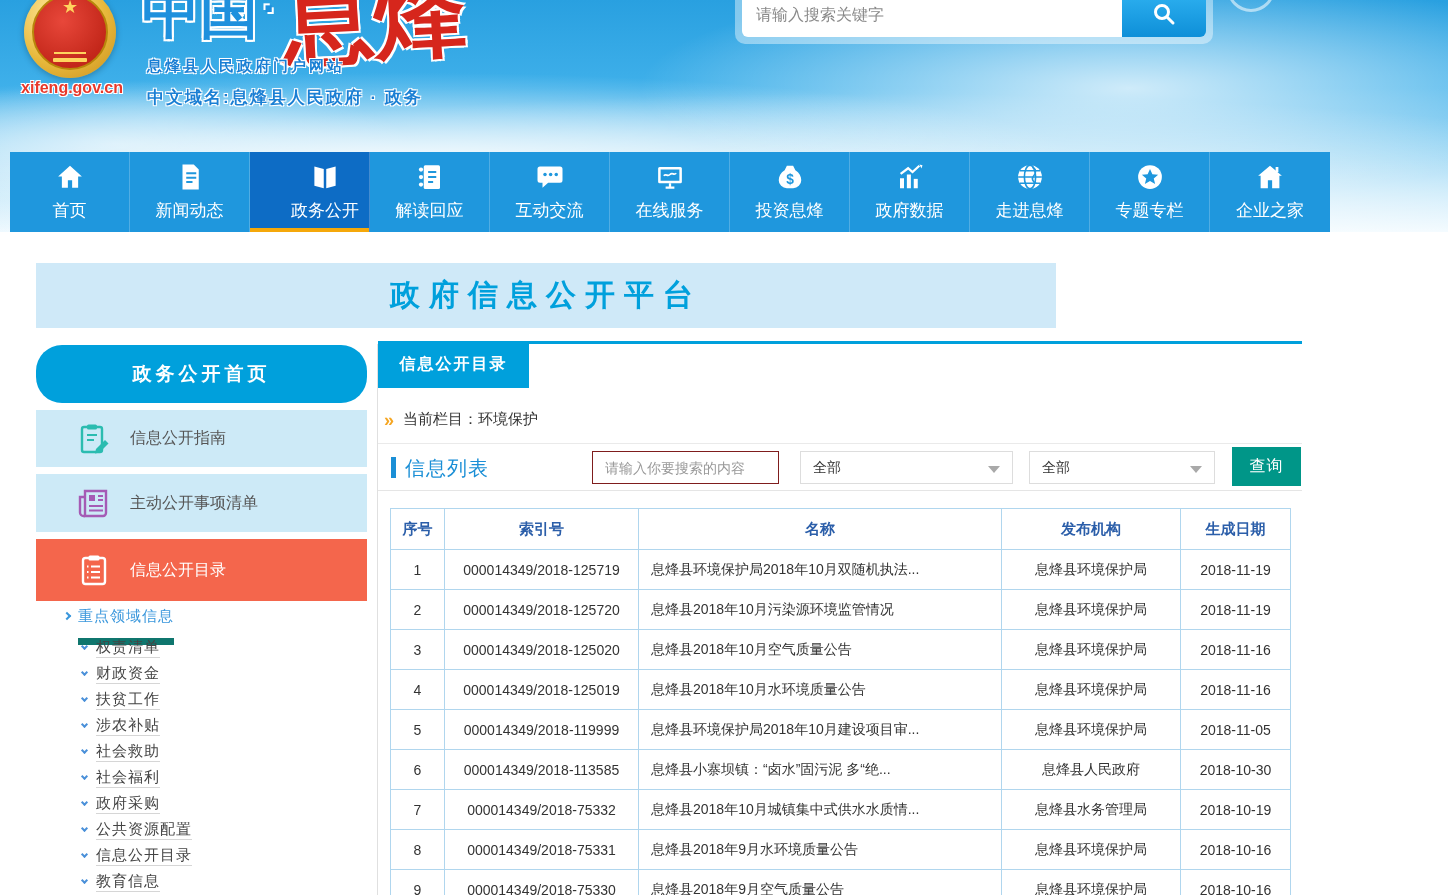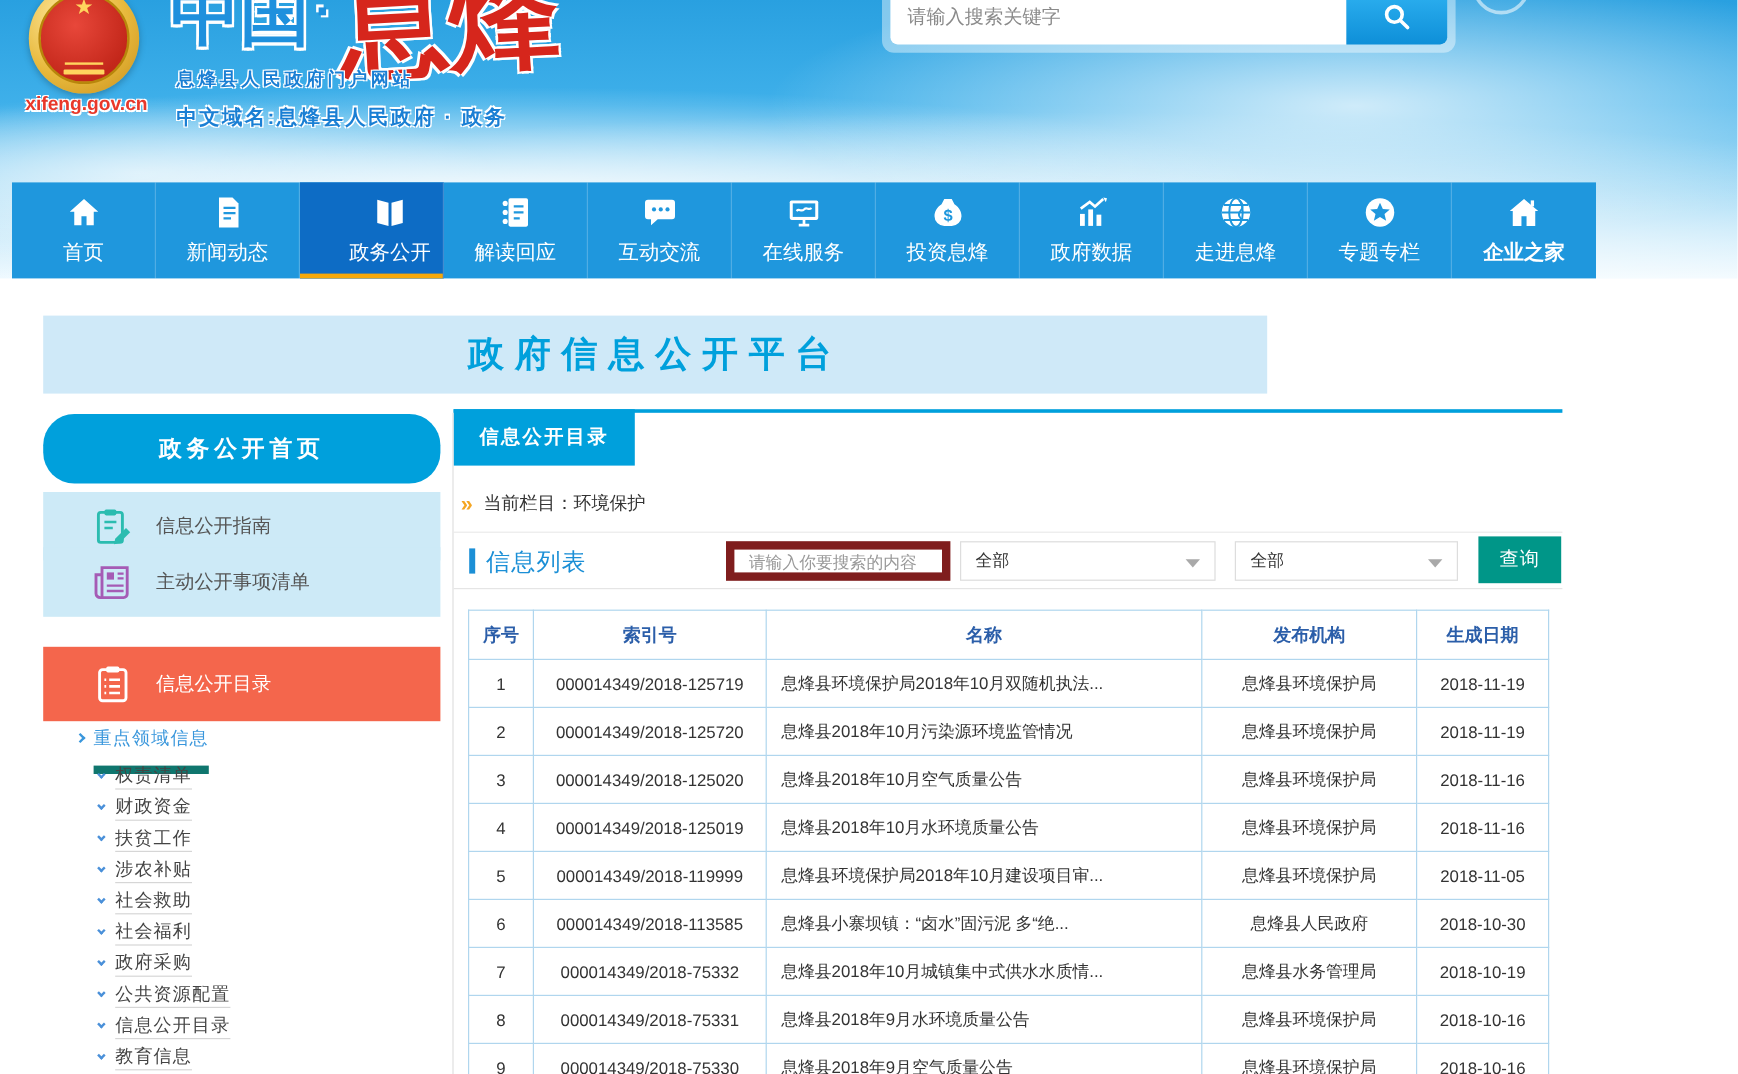--- a/index.html
+++ b/index.html
@@ -46,37 +46,37 @@
     padding:0 14px; font-size:16px; color:#666; background:#fff; font-family:inherit; }
   .search-wrap input::placeholder { color:#8a8a8a; }
   .search-btn { width:84px; height:44px; border:none; cursor:pointer; border-radius:0 6px 6px 0;
     background:linear-gradient(180deg,#2db0f0,#0e8fd8); display:flex; align-items:center; justify-content:center; }
   .deco-ring { position:absolute; left:1227px; top:-36px; width:48px; height:48px;
     border:3px solid rgba(255,255,255,.55); border-radius:50%; }
   
   .nav { position:absolute; left:10px; top:152px; width:1320px; height:80px; background:#1f97dd; display:flex; }
   .nav-item { width:120px; position:relative; display:flex; flex-direction:column; align-items:center;
     justify-content:center; gap:7px; color:#fff; cursor:pointer; border-right:1px solid rgba(255,255,255,.22); }
-  .nav-item:last-child { border-right:none;font-weight:bold; }
+  .nav-item:last-child { border-right:none; }
   .nav-item .lbl { font-size:17px; }
   .nav-item.active { background:#0d6cc5;padding-left:31px; }
   .nav-item.active::after { content:''; position:absolute; left:0; right:0; bottom:0; height:4px; background:#f5a80a; }
   .nav-ico { width:30px; height:30px; display:block; }
   
   .banner { position:absolute; left:36px; top:263px; width:1020px; height:65px; background:#cfe9f8;
     display:flex; align-items:center; justify-content:center; }
   .banner span { color:#00a0dc; font-size:30px; font-weight:bold; letter-spacing:9px; }
   
   .side-head { position:absolute; left:36px; top:345px; width:331px; height:58px; background:#00a0dc;
     color:#fff; font-size:19px; font-weight:bold; letter-spacing:4px;
     display:flex; align-items:center; justify-content:center; cursor:pointer;border-radius:26px; }
   .menu-item { position:absolute; left:36px; width:331px; background:#cdeaf7; display:flex; align-items:center;
     padding-left:40px; gap:18px; color:#555; font-size:16px; cursor:pointer; }
   .menu-item.m1 { top:410px; height:57px; }
-  .menu-item.m2 { top:456px; height:58px; }
+  .menu-item.m2 { top:474px; height:58px; }
   .menu-item.m3 { top:539px; height:62px; background:#f4664c; color:#fff; }
   .menu-ico { width:36px; height:36px; display:block; }
   .links { position:absolute; left:36px; top:604px; width:331px; }
   .plink { margin:0 0 6px 28px; line-height:24px; cursor:pointer; }
   .plink .arr { display:inline-block; width:6px; height:6px; border-right:2px solid #3a97dc; border-bottom:2px solid #3a97dc;
     transform:rotate(-45deg); margin-right:8px; vertical-align:2px; }
   .plink .txt { color:#3a97dc; font-size:15px; border-bottom:7px solid #0f766e; padding-bottom:14px; letter-spacing:1px; }
   .slink { margin-left:46px; height:26px; line-height:26px; cursor:pointer; }
   .slink .chev { display:inline-block; width:5px; height:5px; border-right:2px solid #4a90d9; border-bottom:2px solid #4a90d9;
     transform:rotate(45deg); margin-right:9px; vertical-align:3px; }
@@ -86,21 +86,21 @@
   .tab-line { position:absolute; left:378px; top:341px; width:924px; height:3px; background:#00a0dc; }
   .tab { position:absolute; left:378px; top:341px; width:151px; height:47px; background:#00a0dc; color:#fff;
     font-size:16px; font-weight:bold; display:flex; align-items:center; justify-content:center; letter-spacing:2px; cursor:pointer; }
   .crumb { position:absolute; left:384px; top:410px; display:flex; align-items:center; gap:9px; }
   .crumb-icon { color:#f5a623; font-weight:900; font-size:18px; line-height:1; }
   .crumb-text { color:#333; font-size:15px; }
   .list-head { position:absolute; left:378px; top:443px; width:924px; height:48px;
     border-top:1px solid #eaeaea; border-bottom:1px solid #e5e5e5; }
   .lh-bar { position:absolute; left:13px; top:13px; width:5px; height:21px; background:#1b8fd6; }
   .lh-title { position:absolute; left:27px; top:11px; color:#1b8fd6; font-size:20px; letter-spacing:1px; }
-  .lh-input { position:absolute; left:227px; top:7px; width:187px; height:33px; border:7px solid #7f1d1d;
+  .lh-input { position:absolute; left:214px; top:7px; width:187px; height:33px; border:1px solid #7f1d1d;
     padding:0 12px; font-size:14px; color:#666; outline:none; font-family:inherit; }
   .lh-input::placeholder { color:#999; }
   .lh-select { position:absolute; top:7px; height:33px; border:1px solid #ddd; background:#fff; cursor:pointer;
     display:flex; align-items:center; padding:0 12px; font-size:14px; color:#333; }
   .sel1 { left:422px; width:213px; }
   .sel2 { left:651px; width:186px; }
   .sel-arrow { position:absolute; right:12px; top:14px; width:0; height:0;
     border-left:6px solid transparent; border-right:6px solid transparent; border-top:7px solid #a9a9a9; }
   .query-btn { position:absolute; left:854px; top:3px; width:69px; height:39px; background:#009688; color:#fff;
     border:none; font-size:16px; cursor:pointer; font-family:inherit; letter-spacing:1px; }

